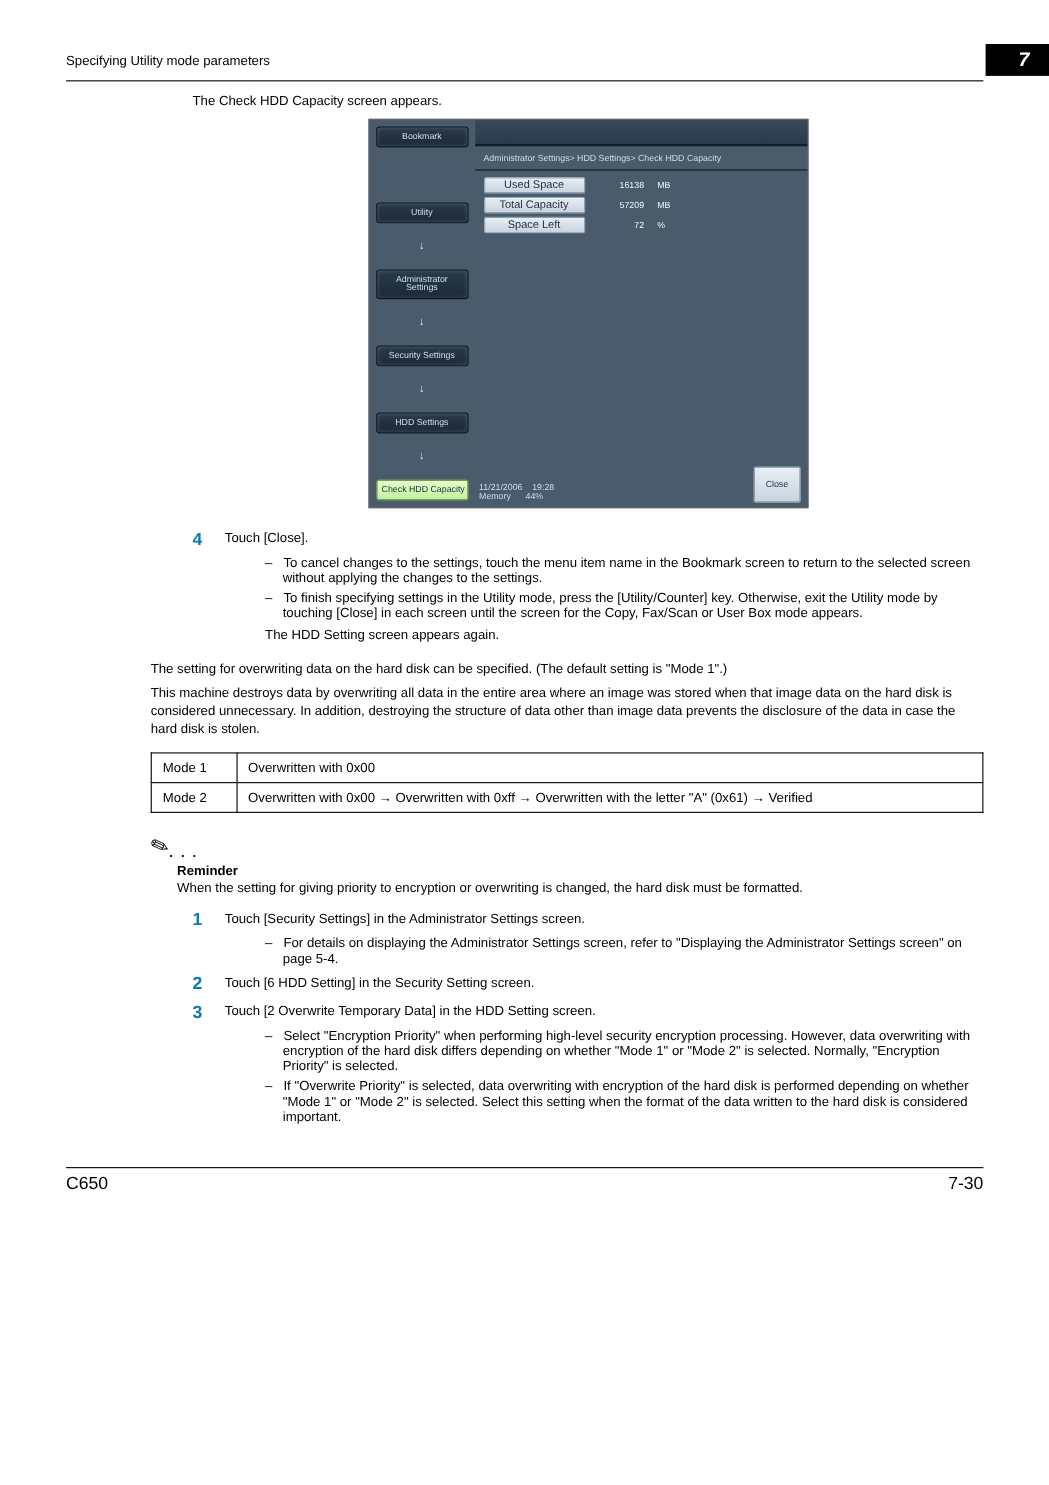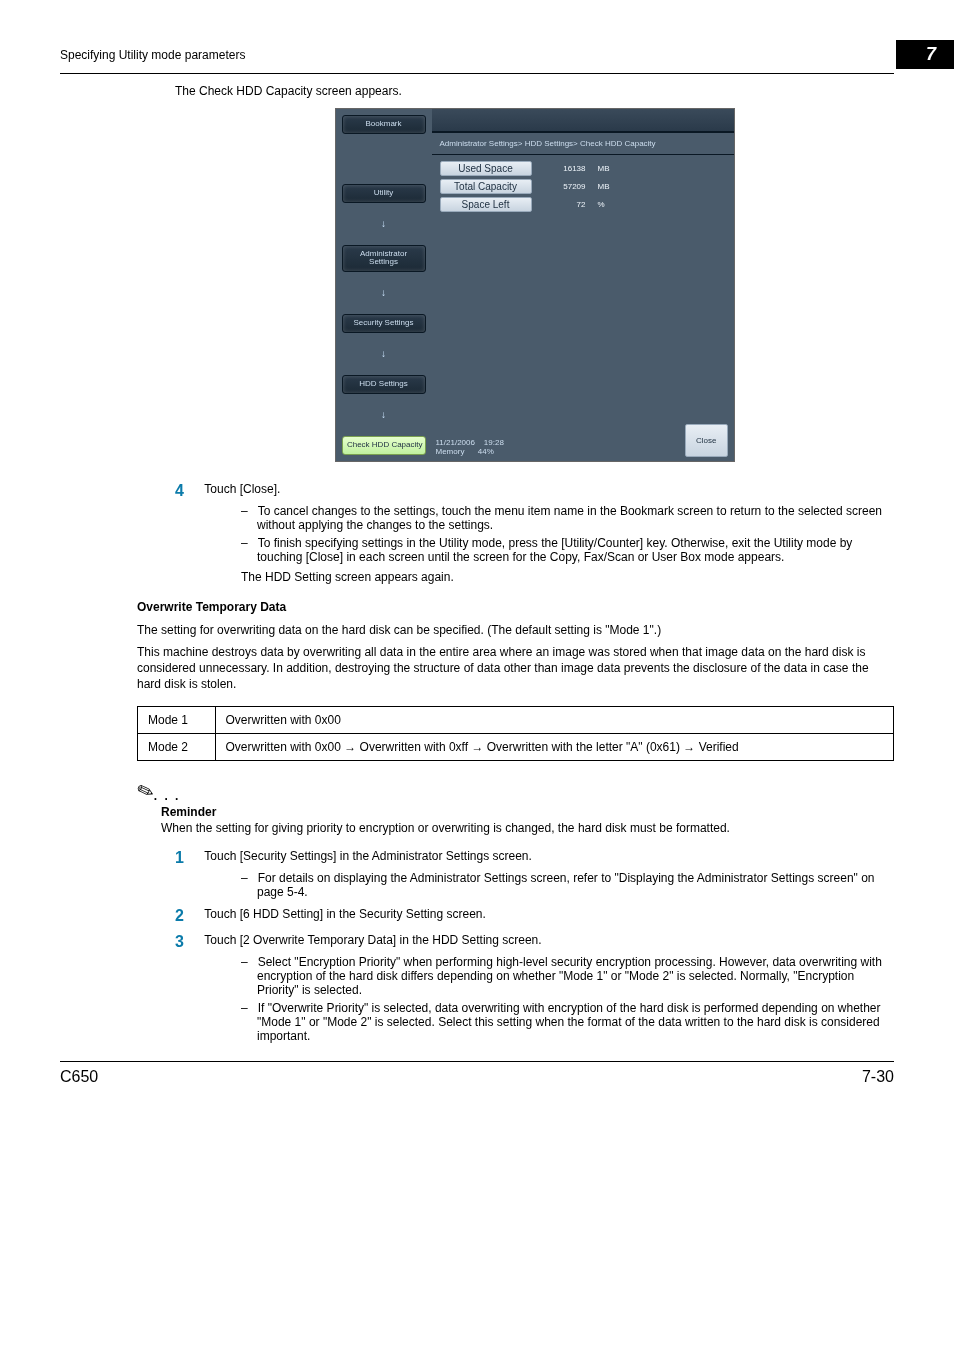--- a/index.html
+++ b/index.html
@@ -274,21 +274,20 @@
 
     <div class="step">
       <span class="step-num">4</span>
       <span class="step-text">Touch [Close].</span>
       <div class="bullet">To cancel changes to the settings, touch the menu item name in the Bookmark screen to return to the selected screen without applying the changes to the settings.</div>
       <div class="bullet">To finish specifying settings in the Utility mode, press the [Utility/Counter] key. Otherwise, exit the Utility mode by touching [Close] in each screen until the screen for the Copy, Fax/Scan or User Box mode appears.</div>
       <div class="after-list">The HDD Setting screen appears again.</div>
     </div>
 
     <div style="margin-left:-38px">
-      <div class="subhead">Overwrite Temporary Data</div>
       <div class="bodytext">The setting for overwriting data on the hard disk can be specified. (The default setting is "Mode 1".)</div>
       <div class="bodytext">This machine destroys data by overwriting all data in the entire area where an image was stored when that image data on the hard disk is considered unnecessary. In addition, destroying the structure of data other than image data prevents the disclosure of the data in case the hard disk is stolen.</div>
 
       <table class="settings">
         <tbody>
         <tr>
           <td>Mode 1</td>
           <td>Overwritten with 0x00</td>
         </tr>
         <tr>

